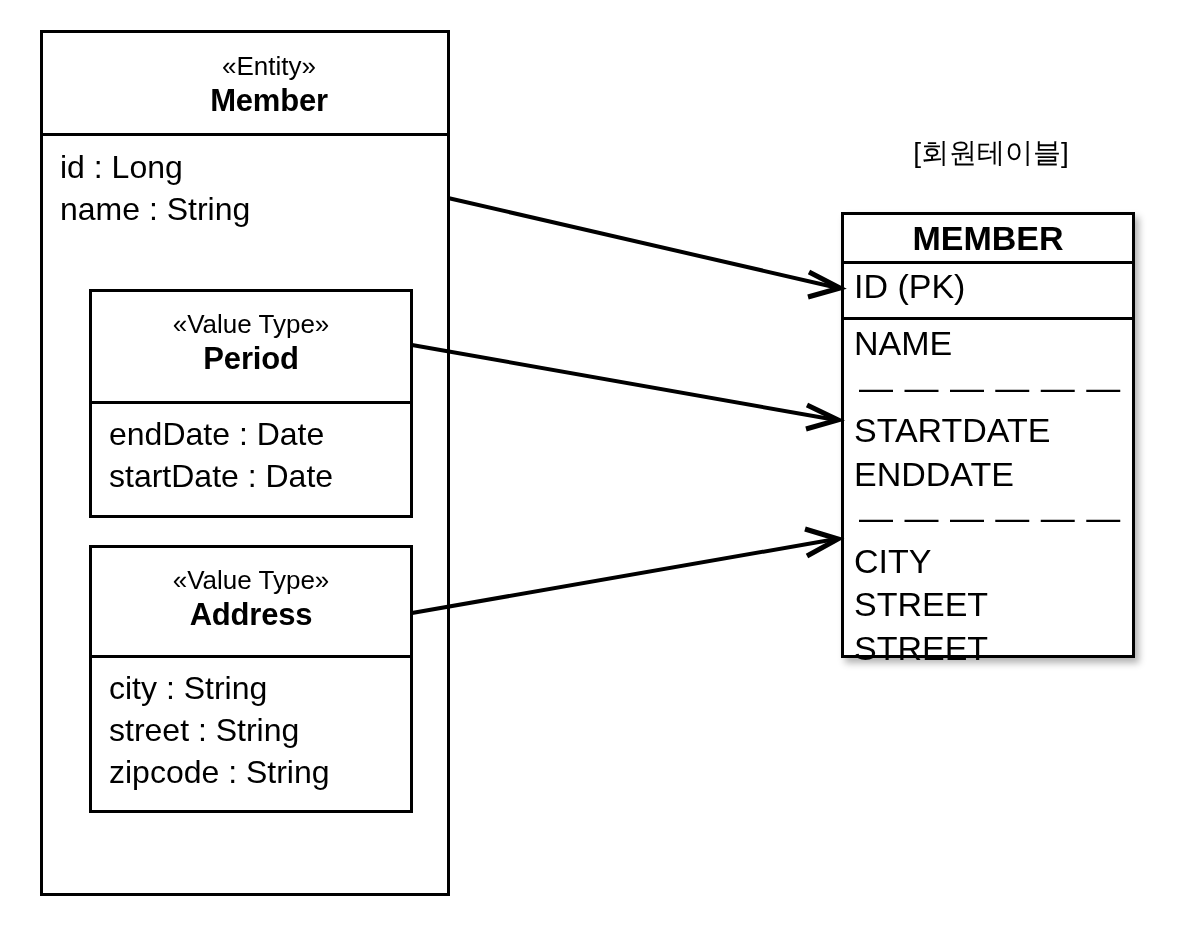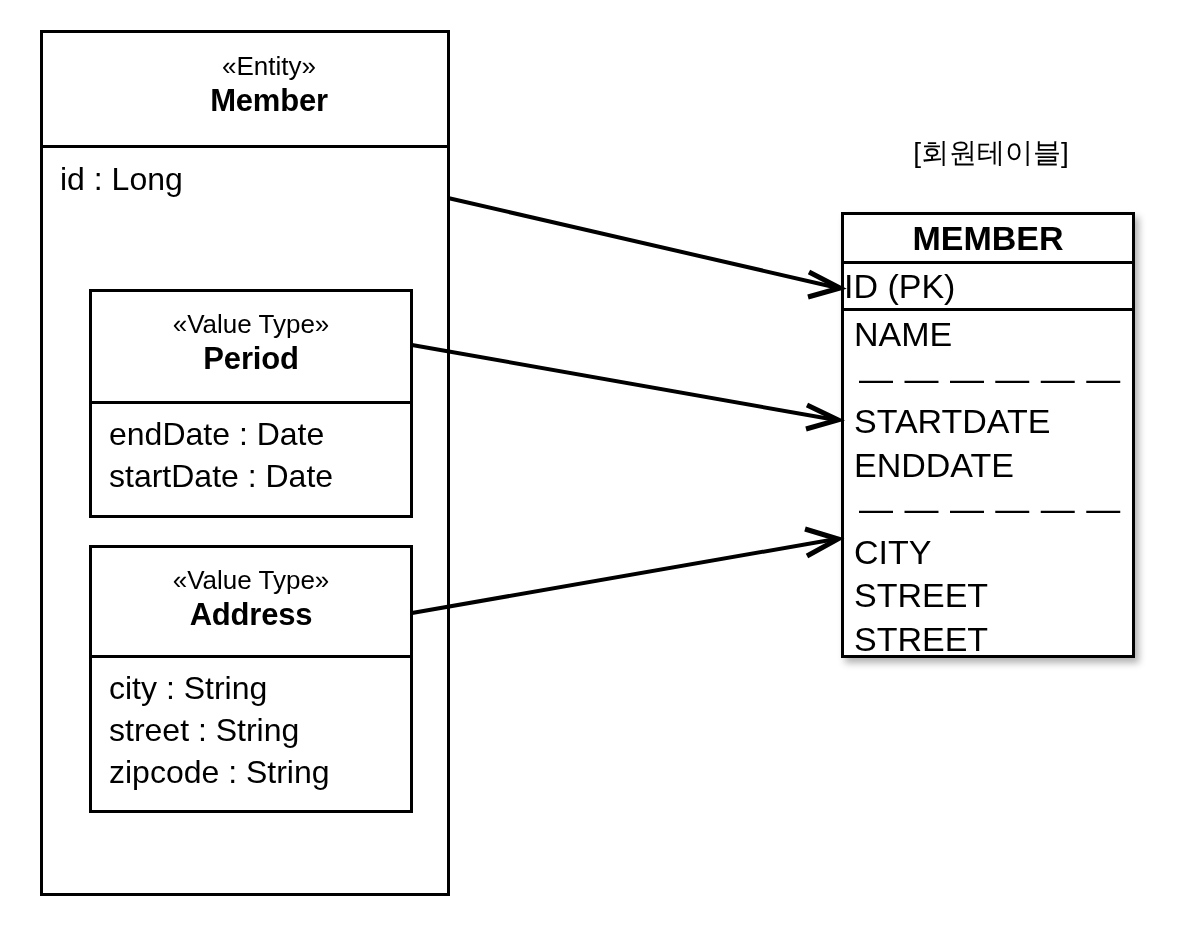--- a/index.html
+++ b/index.html
@@ -53,21 +53,21 @@
   }
 
   
   #member-box {
     left: 40px;
     top: 30px;
     width: 410px;
     height: 866px;
   }
   #member-box .uml-header {
-    height: 115px;
+    height: 103px;
     padding-top: 18px;
     padding-left: 48px;
   }
   #member-box .attr-list {
     padding-top: 10px;
   }
 
   
   #period-box {
     left: 89px;
@@ -123,21 +123,22 @@
     height: 49px;
     text-align: center;
     font-size: 34px;
     line-height: 46px;
     font-weight: bold;
     border-bottom: 3px solid #000000;
     white-space: pre;
   }
   .tbl-pk {
     box-sizing: border-box;
-    height: 47px;
+    height: 56px;
+    padding-left: 10px;
     font-size: 34px;
     line-height: 44px;
     border-bottom: 3px solid #000000;
     white-space: pre;
   }
   .tbl-body {
     box-sizing: border-box;
     padding-left: 10px;
     padding-top: 2px;
   }
@@ -170,20 +171,21 @@
 
 <div id="canvas">
 
   <div class="uml-box" id="member-box">
     <div class="uml-header">
       <div class="stereotype">«Entity»</div>
       <div class="classname">Member</div>
     </div>
     <div class="attr-list">
       <div class="attr">id : Long</div>
+      <div class="attr">name : String</div>
     </div>
   </div>
 
   <div class="uml-box" id="period-box">
     <div class="uml-header">
       <div class="stereotype">«Value Type»</div>
       <div class="classname">Period</div>
     </div>
     <div class="attr-list">
       <div class="attr">endDate : Date</div>

